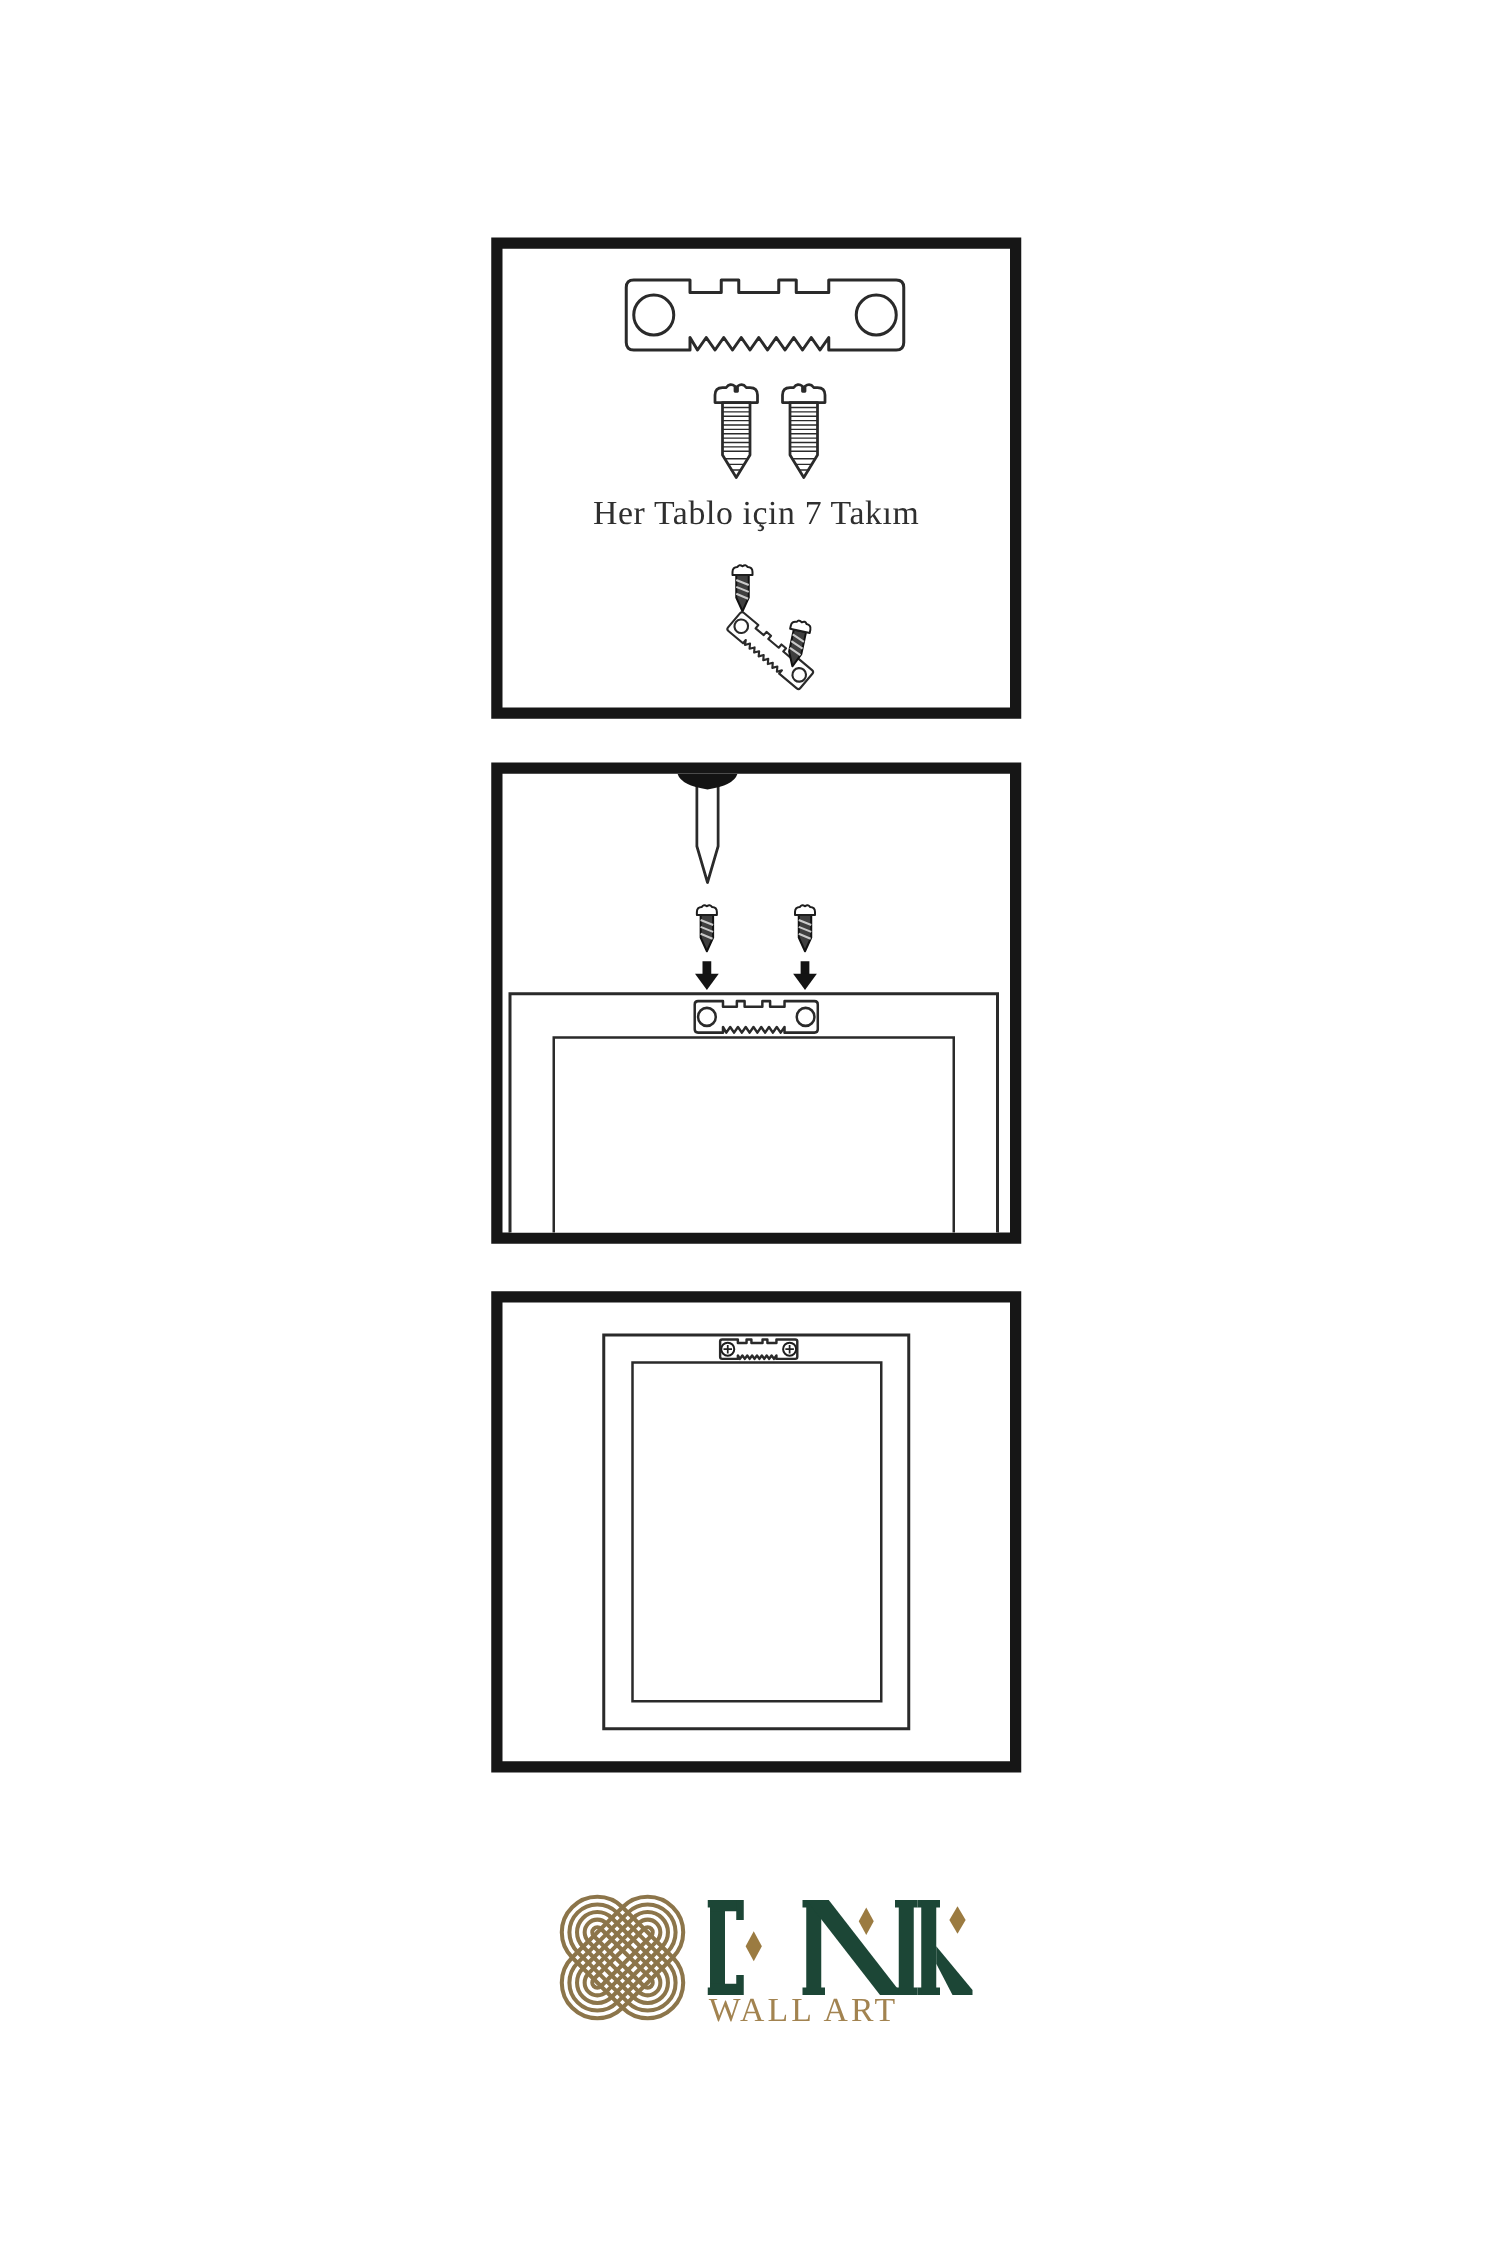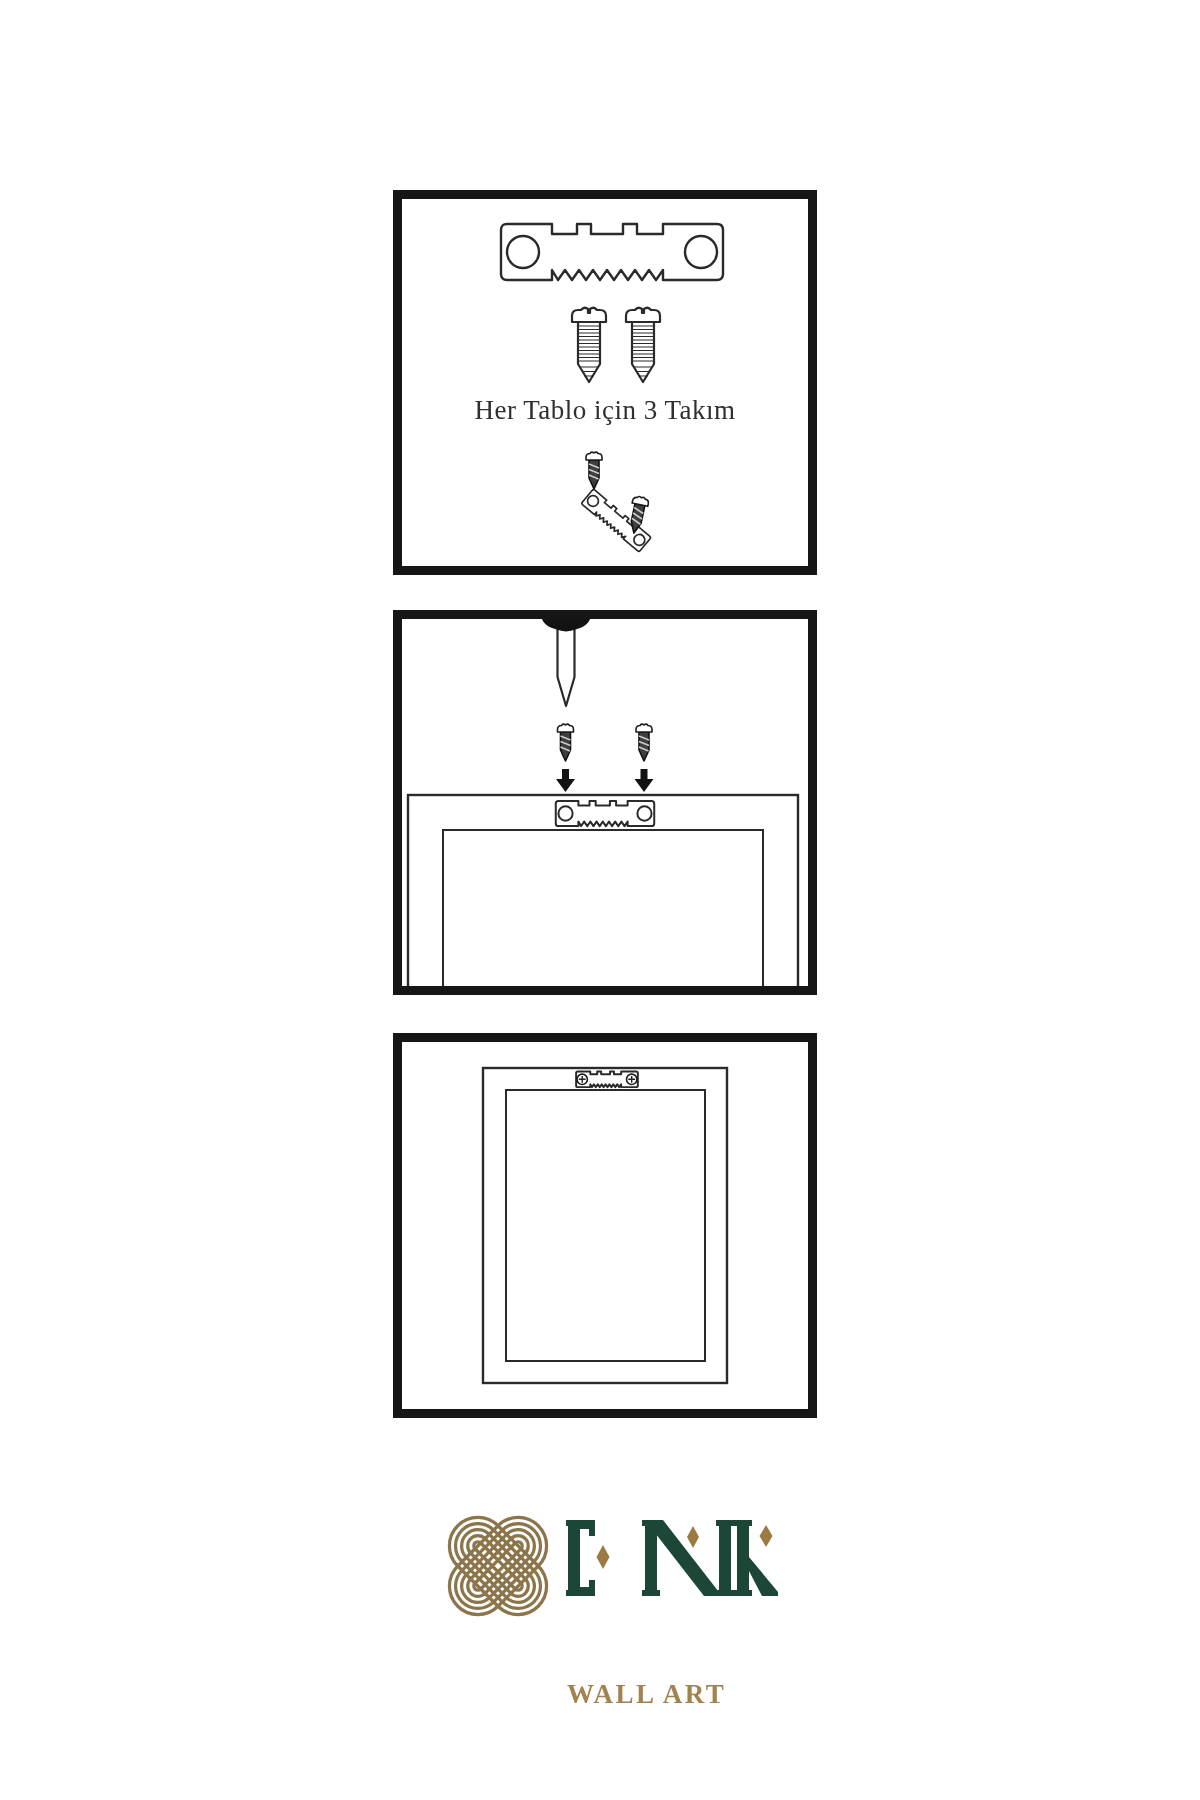--- a/index.html
+++ b/index.html
@@ -33,22 +33,22 @@
   .dk{fill:var(--screw-dark);stroke:#111;stroke-width:1.6;stroke-linejoin:round;}
   .hd{fill:#fff;stroke:#1e1e1e;stroke-width:1.6;stroke-linejoin:round;}
   .blk{fill:#131313;stroke:none;}
   .thread{stroke:var(--ink);stroke-width:1.1;fill:none;}
   .stripe{stroke:#c9c9c9;stroke-width:1.7;fill:none;}
   .knot{fill:none;stroke:var(--knot-gold);stroke-width:3.2;}
   .green{fill:var(--brand-green);}
   .goldd{fill:var(--brand-gold);}
   .logo-block{position:absolute;left:0;top:0;}
   .tagline{
-    position:absolute;left:567px;top:1679px;width:230px;
-    font-size:27px;letter-spacing:2.5px;color:var(--tagline-gold);white-space:nowrap;font-weight:bold;
+    position:absolute;left:567px;top:1593px;width:230px;
+    font-size:27px;letter-spacing:2.5px;color:var(--tagline-gold);white-space:nowrap;
   }
   .sr-only{position:absolute;width:1px;height:1px;overflow:hidden;clip:rect(0 0 0 0);}
 </style>
 </head>
 <body>
 
 <div class="sheet">
 
   <div class="panel" style="top:190px">
     <svg width="406" height="367" viewBox="0 0 406 367">
@@ -81,21 +81,21 @@
           <circle class="ln" style="stroke-width:5" cx="26" cy="30" r="16"></circle>
           <circle class="ln" style="stroke-width:5" cx="204" cy="30" r="16"></circle>
         </g>
         <g transform="translate(231,295) rotate(12)">
           <path class="dk" d="M4,9 H14 V27 L9,38 L4,27 Z"></path>
           <path class="stripe" d="M4,13L14,17 M4,18.5L14,22.5 M4,24L13.5,28"></path>
           <path class="hd" d="M1,9 V6.5 Q1,2.5 5,2.5 Q6.5,0 9,2 Q11.5,0 13,2.5 Q17,2.5 17,6.5 V9 Z"></path>
         </g>
       </g>
     </svg>
-    <div class="caption">Her Tablo için 3 Takım</div>
+    <div class="caption">Her Tablo için 7 Takım</div>
   </div>
 
   <div class="panel" style="top:610px">
     <svg width="406" height="367" viewBox="0 0 406 367">
 
       <g>
         <path class="ln22" d="M155.5,6 H172.5 V58 L164,87 L155.5,58 Z"></path>
         <path class="blk" d="M140,0 Q143,9.5 164,12.5 Q185,9.5 188,0 Z"></path>
       </g>
 

